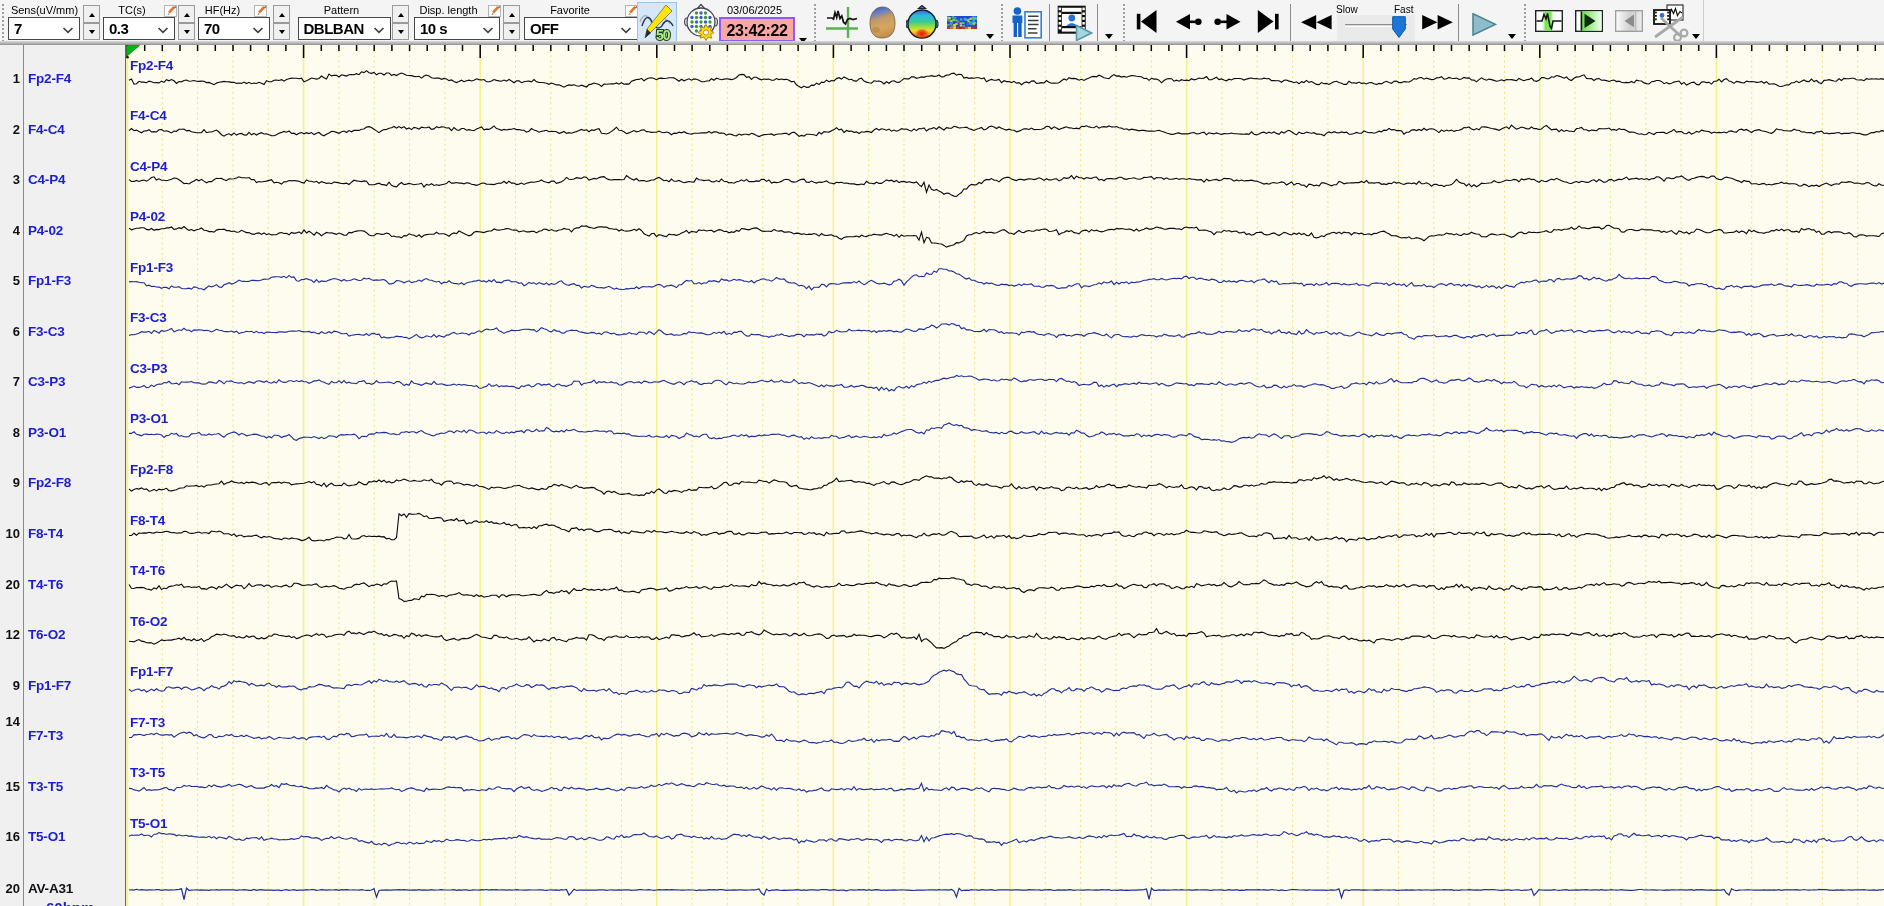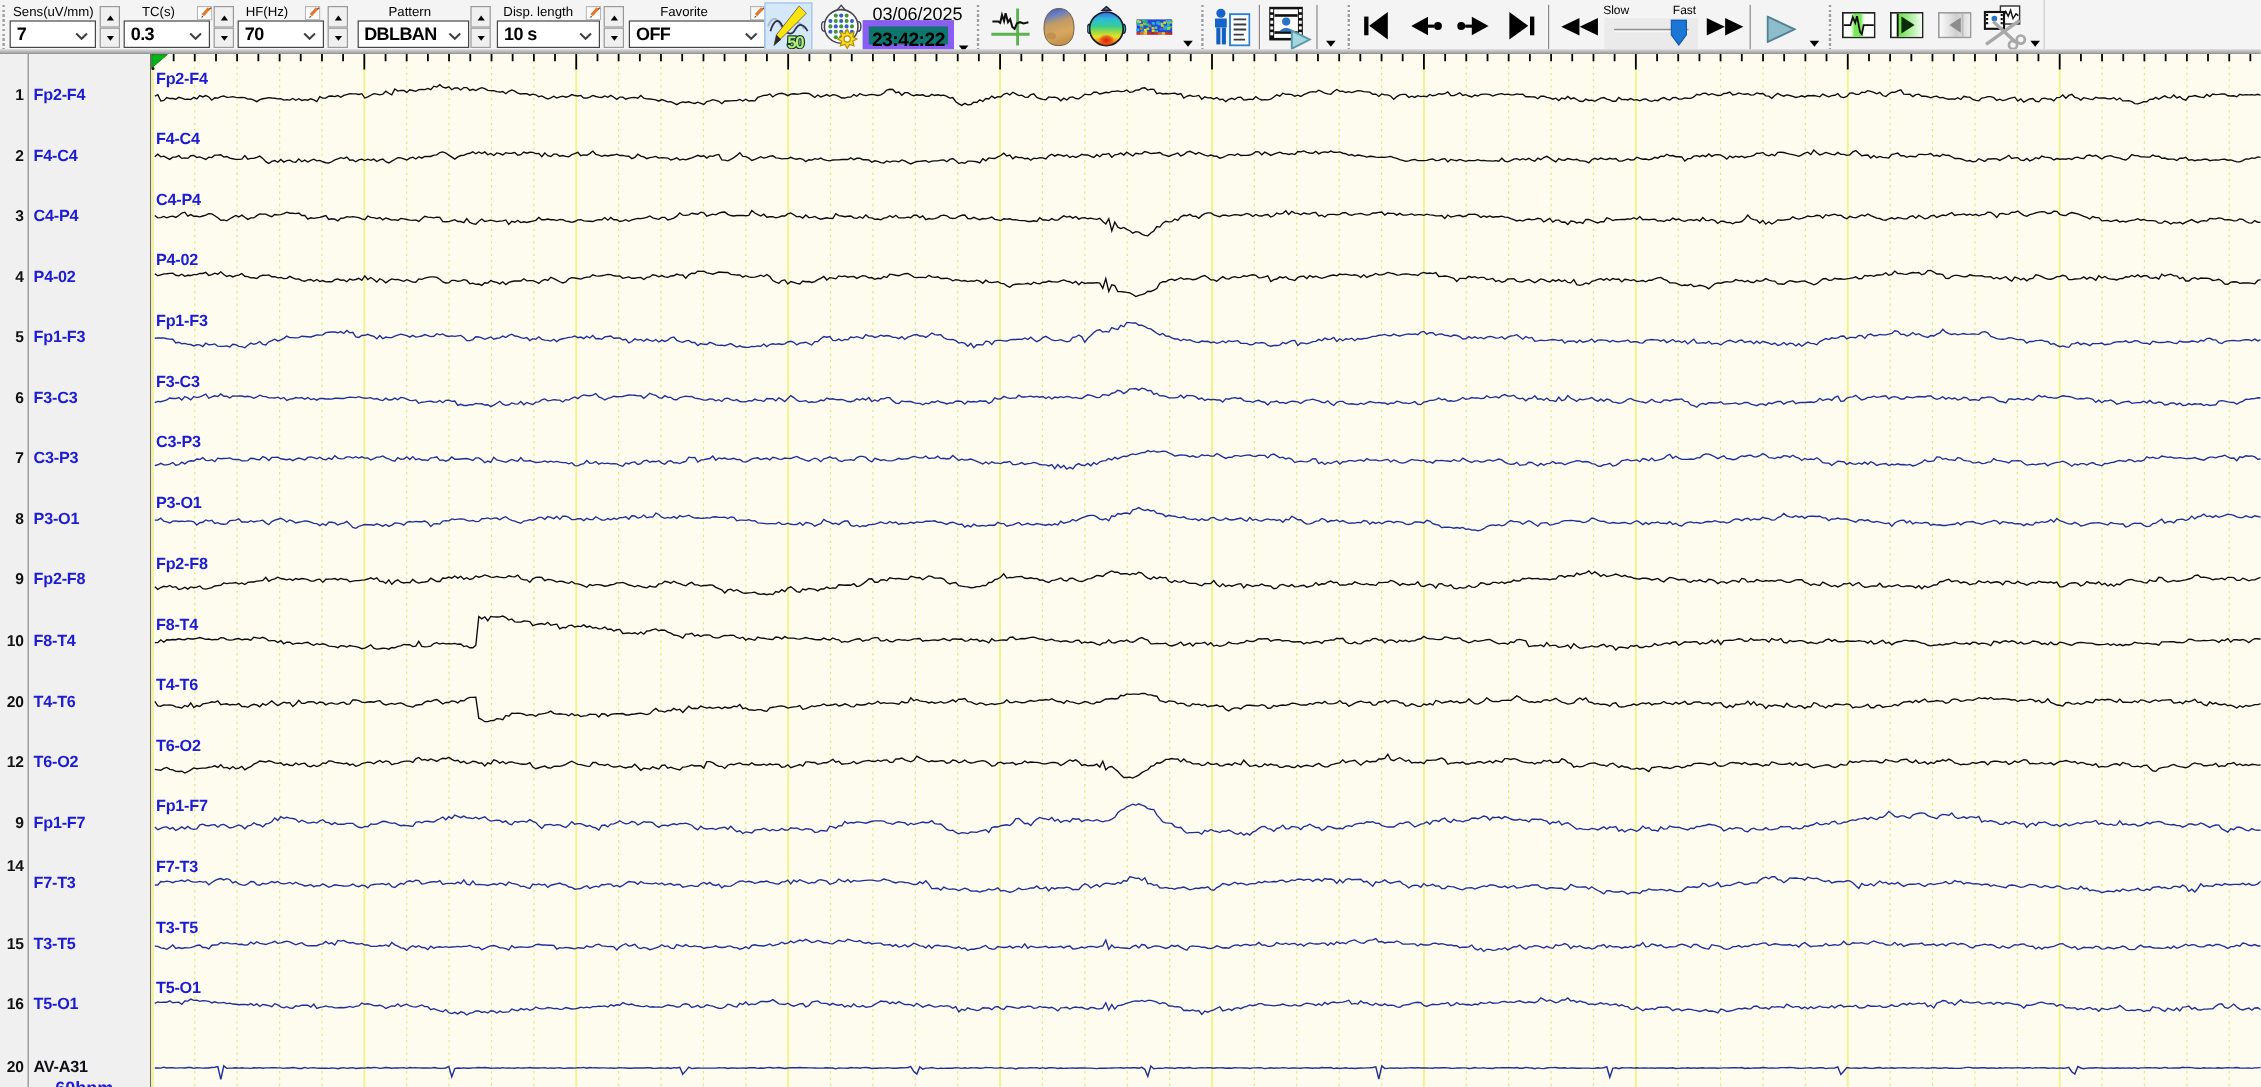--- a/index.html
+++ b/index.html
@@ -15,23 +15,23 @@
 .spin { position:absolute; top:5px; width:17px; height:35px; }
 .sb { position:absolute; left:0; width:17px; height:17.5px; background:#f0f0f0; border:1px solid #9a9a9a; }
 .sb.up { top:0; } .sb.dn { top:17.5px; }
 .sb i { position:absolute; left:5px; width:0; height:0; border-left:3.5px solid transparent; border-right:3.5px solid transparent; }
 .sb.up i { top:6.5px; border-bottom:4.5px solid #000; }
 .sb.dn i { top:6.5px; border-top:4.5px solid #000; }
 .vsep { position:absolute; top:4px; height:37px; width:2px; background:repeating-linear-gradient(#9f9f9f 0 2px, rgba(0,0,0,0) 2px 4px); }
 .vsepS { position:absolute; top:4px; height:37px; width:1px; background:#8a8a8a; }
 .dar { position:absolute; width:0; height:0; border-left:4px solid transparent; border-right:4px solid transparent; border-top:5px solid #000; }
 .ic { position:absolute; }
-#datetx { position:absolute; left:727px; top:4px; width:60px; font-size:15px; color:#000; }
-#timebox { position:absolute; left:719px; top:17px; width:76px; height:25px; background:#0f766e;
-  border:5px solid #8b5cf6; font-size:16px; font-weight:bold; text-align:center; padding-top:3px; letter-spacing:-0.4px; }
+#datetx { position:absolute; left:727px; top:4px; width:60px; font-size:11px; color:#000; }
+#timebox { position:absolute; left:719px; top:17px; width:76px; height:25px; background:#fca5a5;
+  border:2px solid #8b5cf6; font-size:16px; font-weight:bold; text-align:center; padding-top:3px; letter-spacing:-0.4px; }
 #btn50 { position:absolute; left:637px; top:2px; width:40px; height:40px; background:#d5e8f9; border:1px solid #9cc3e8; }
 #sliderpanel { position:absolute; left:1337px; top:15px; width:78px; height:27px; background:#eaeaea; }
 #groove { position:absolute; left:1345px; top:24px; width:62px; height:3px;
   border-top:1px solid #8f8f8f; background:#d9d9d9; border-bottom:1px solid #fff; }
 .sf { position:absolute; top:4px; font-size:10px; color:#000; }
 #sidebar { position:absolute; left:0; top:45px; width:126px; height:861px; background:#f0f0f0; overflow:hidden; border-right:1px solid #68686f; }
 #sideline { position:absolute; left:23px; top:0; width:1px; height:861px; background:#8a8a8a; }
 .num { position:absolute; left:0; width:20px; text-align:right; font-size:13px; font-weight:bold; color:#101010; height:16px; line-height:16px; }
 .chl { position:absolute; left:28px; font-size:13.5px; font-weight:bold; color:#1c1cd0; height:16px; line-height:16px; letter-spacing:-0.2px; }
 .ecgl { color:#101016; }

